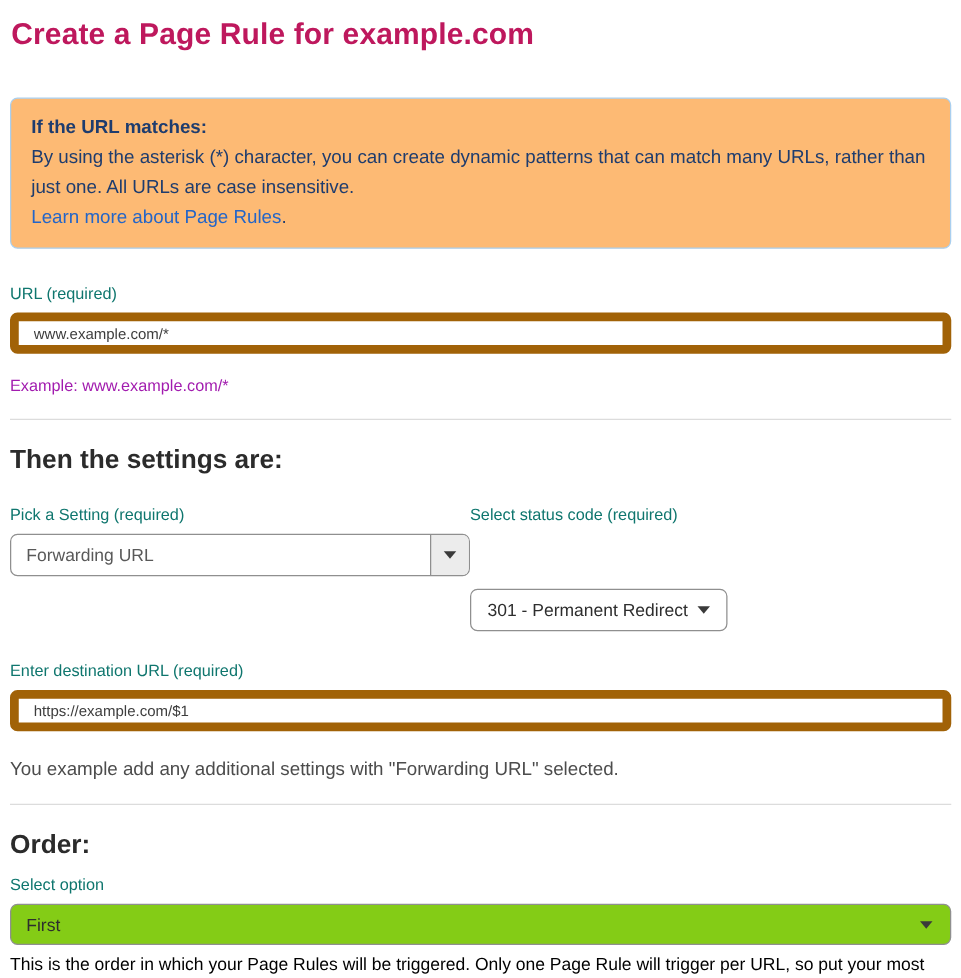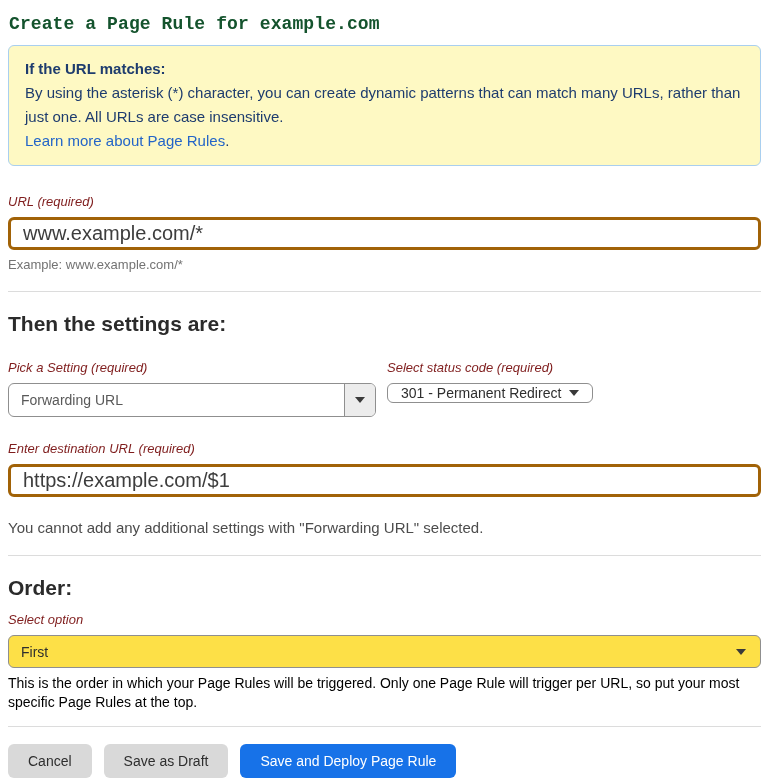--- a/index.html
+++ b/index.html
@@ -8,87 +8,85 @@
     width: 769px;
     height: 782px;
     font-family: "Liberation Sans", sans-serif;
     color: #2e2e2e;
     position: relative;
     overflow: hidden;
   }
   .container { padding: 14px 8px 0 8px; }
 
   .page-title {
-    font-size: 18px;
+    font-size: 24px;
     font-weight: 700;
-    color: #14532d;
+    color: #be185d;
     letter-spacing: .1px;
     margin-left: 1px;
-    font-family: Liberation Mono, monospace;
   }
 
   .info-box {
-    margin-top: 11px;
-    background: #fef9c3;
+    margin-top: 36px;
+    background: #fdba74;
     border: 1px solid #a9cfef;
     border-radius: 6px;
     padding: 11px 4px 12px 16px;
     font-size: 15px;
     line-height: 24px;
     color: #1e3c6e;
   }
   .info-box .info-heading { font-weight: 700; }
   .info-box a.info-link {
     color: #2365c8;
     cursor: pointer;
   }
 
   .field-label {
     font-size: 13px;
-    color: #7f1d1d;
+    color: #0f766e;
     margin-bottom: 8px;
-    font-style: italic;
   }
   .url-section { margin-top: 28px; }
 
   .text-input {
     width: 100%;
     height: 33px;
-    border: 3px solid #a16207;
+    border: 7px solid #a16207;
     border-radius: 6px;
     padding: 0 12px;
-    font-size: 20px;
+    font-size: 12px;
     color: #3d3d3d;
     font-family: "Liberation Sans", sans-serif;
     background: #ffffff;
     outline: none;
   }
   .helper-text {
-    margin-top: 7px;
+    margin-top: 18px;
     font-size: 13px;
-    color: #737373;
+    color: #a21caf;
   }
 
   .divider {
     border: none;
     border-top: 1px solid #dcdcdc;
     margin: 19px 0 0 0;
   }
 
   .section-heading {
     font-size: 21px;
     font-weight: 700;
     color: #2b2b2b;
     margin-top: 20px;
   }
 
   .settings-row {
     display: flex;
     margin-top: 24px;
-    gap: 11px;
+    gap: 0;
   }
   .settings-col-left { width: 368px; }
 
   .select-split {
     display: flex;
     width: 368px;
     height: 34px;
     border: 1px solid #8f8f8f;
     border-radius: 6px;
     background: #ffffff;
@@ -117,46 +115,47 @@
     border-left: 5px solid transparent;
     border-right: 5px solid transparent;
     border-top: 6px solid #3a3a3a;
     display: inline-block;
   }
 
   .select-compact {
     display: inline-flex;
     align-items: center;
     gap: 8px;
-    height: 20px;
+    height: 34px;
     padding: 0 13px;
     border: 1px solid #8f8f8f;
     border-radius: 6px;
     background: #ffffff;
     font-size: 14px;
     color: #2e2e2e;
     cursor: pointer;
+    margin-top: 44px;
   }
 
   .dest-section { margin-top: 24px; }
 
   .note-text {
     margin-top: 22px;
     font-size: 15px;
     color: #4c4c4c;
   }
 
   .order-select-section { margin-top: 12px; }
   .select-wide {
     position: relative;
     width: 100%;
     height: 33px;
     border: 1px solid #8f8f8f;
     border-radius: 6px;
-    background: #fde047;
+    background: #84cc16;
     display: flex;
     align-items: center;
     padding: 0 12px;
     font-size: 14px;
     color: #2e2e2e;
     cursor: pointer;
   }
   .select-wide .tri-down {
     position: absolute;
     right: 14px;
@@ -237,21 +236,21 @@
         <span class="tri-down"></span>
       </div>
     </div>
   </div>
 
   <div class="dest-section">
     <div class="field-label">Enter destination URL (required)</div>
     <input class="text-input" type="text" value="https://example.com/$1" style="">
   </div>
 
-  <div class="note-text">You cannot add any additional settings with "Forwarding URL" selected.</div>
+  <div class="note-text">You example add any additional settings with "Forwarding URL" selected.</div>
 
   <hr class="divider">
 
   <div class="section-heading">Order:</div>
 
   <div class="order-select-section">
     <div class="field-label">Select option</div>
     <div class="select-wide">
       <span>First</span>
       <span class="tri-down"></span>

